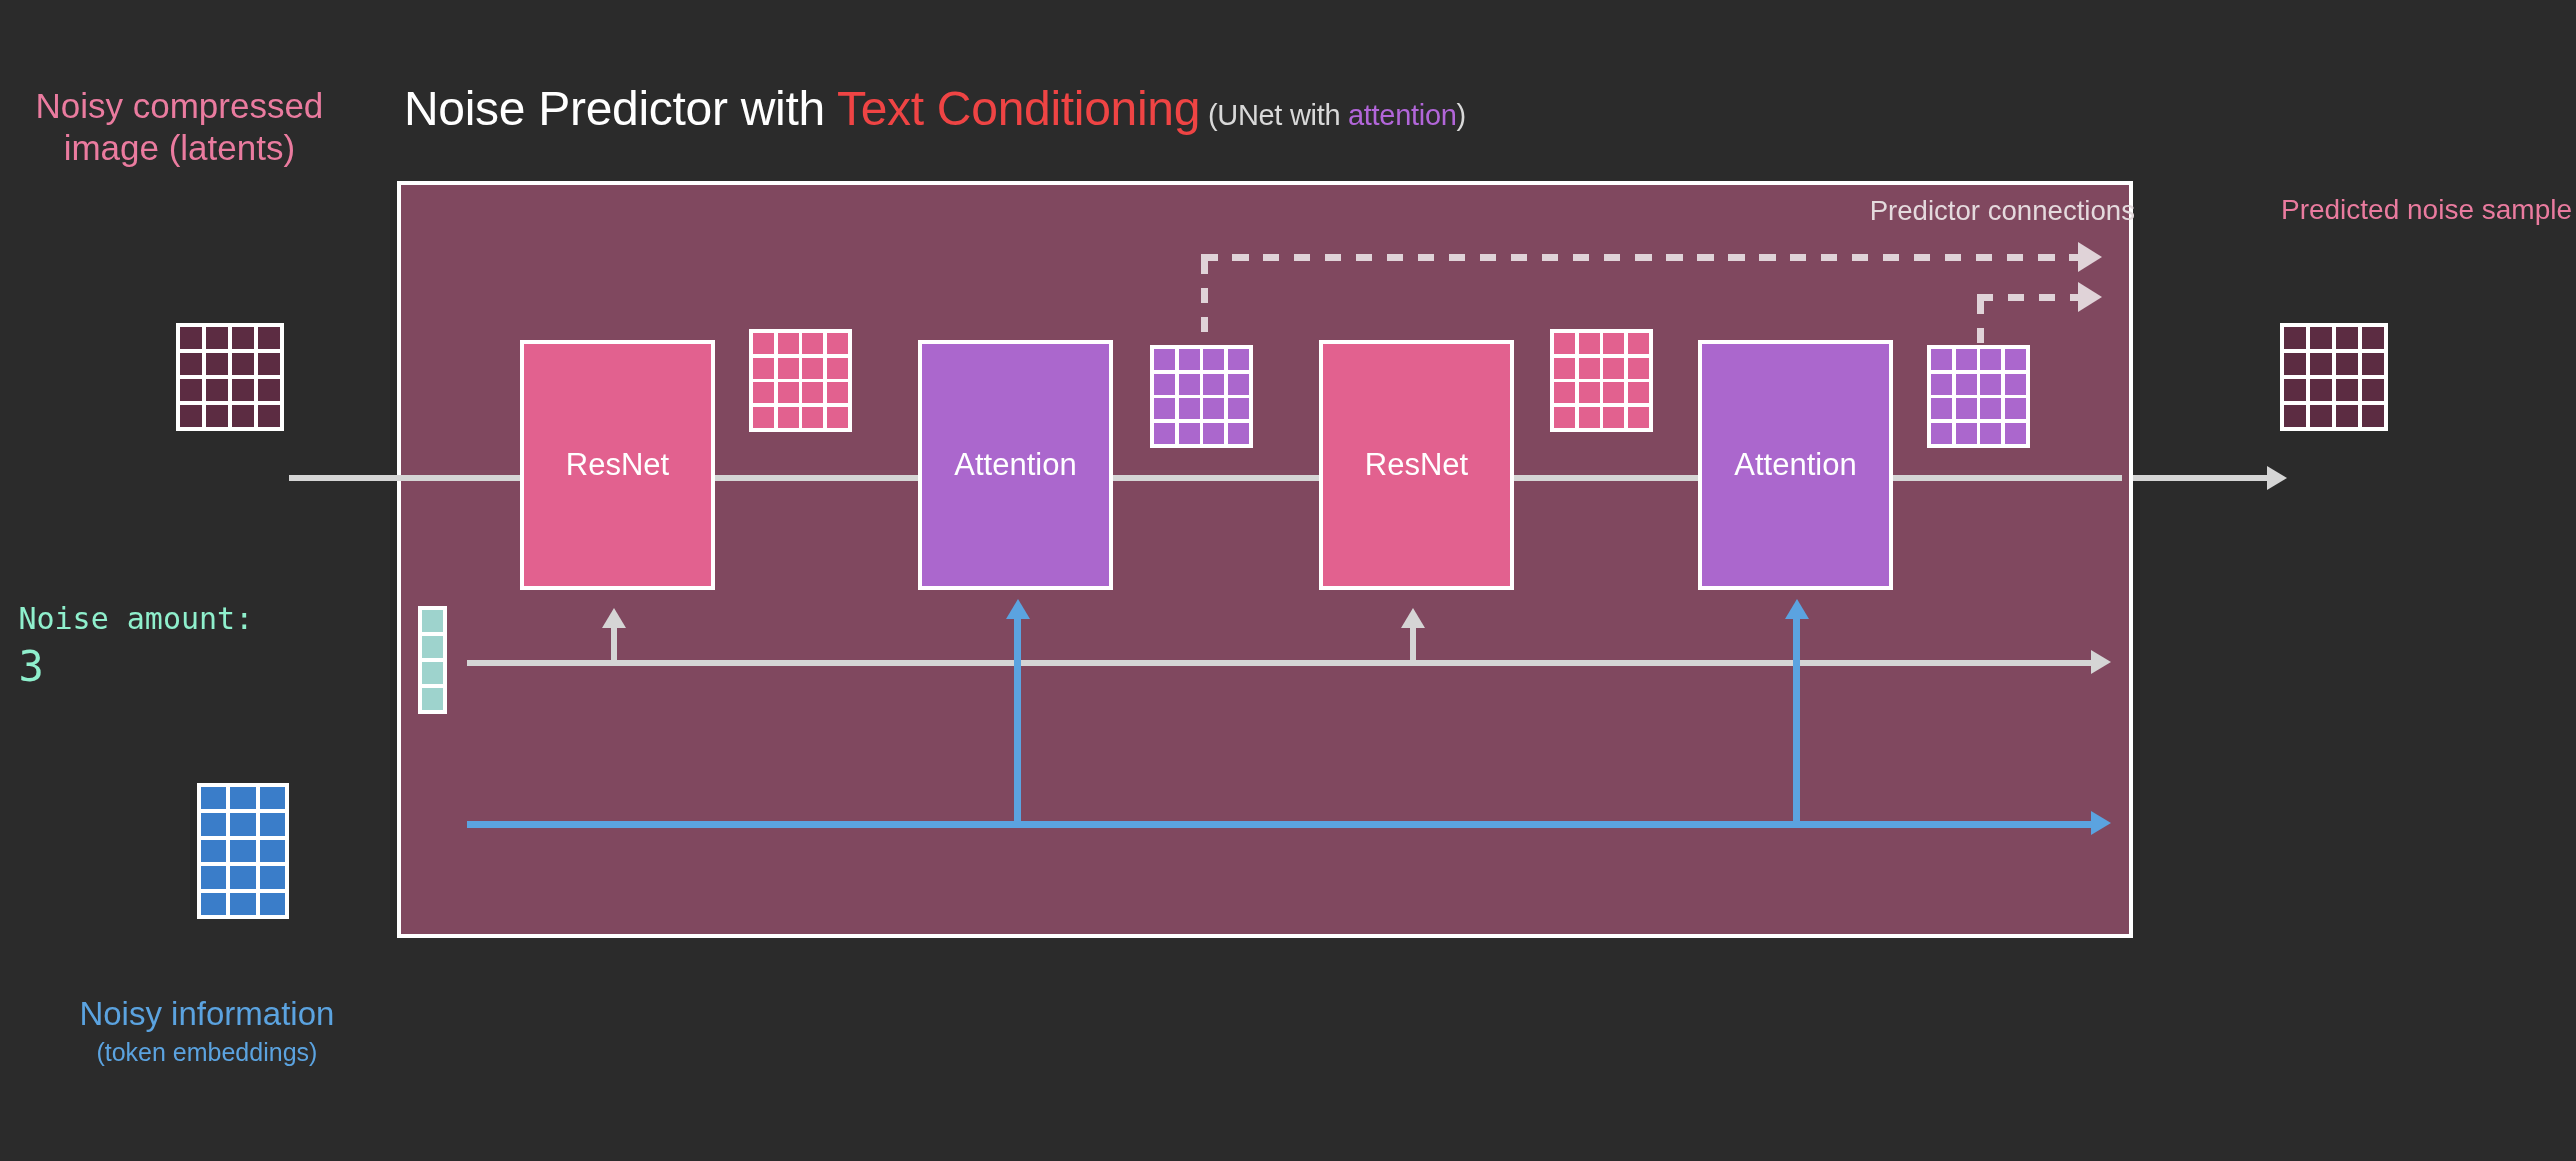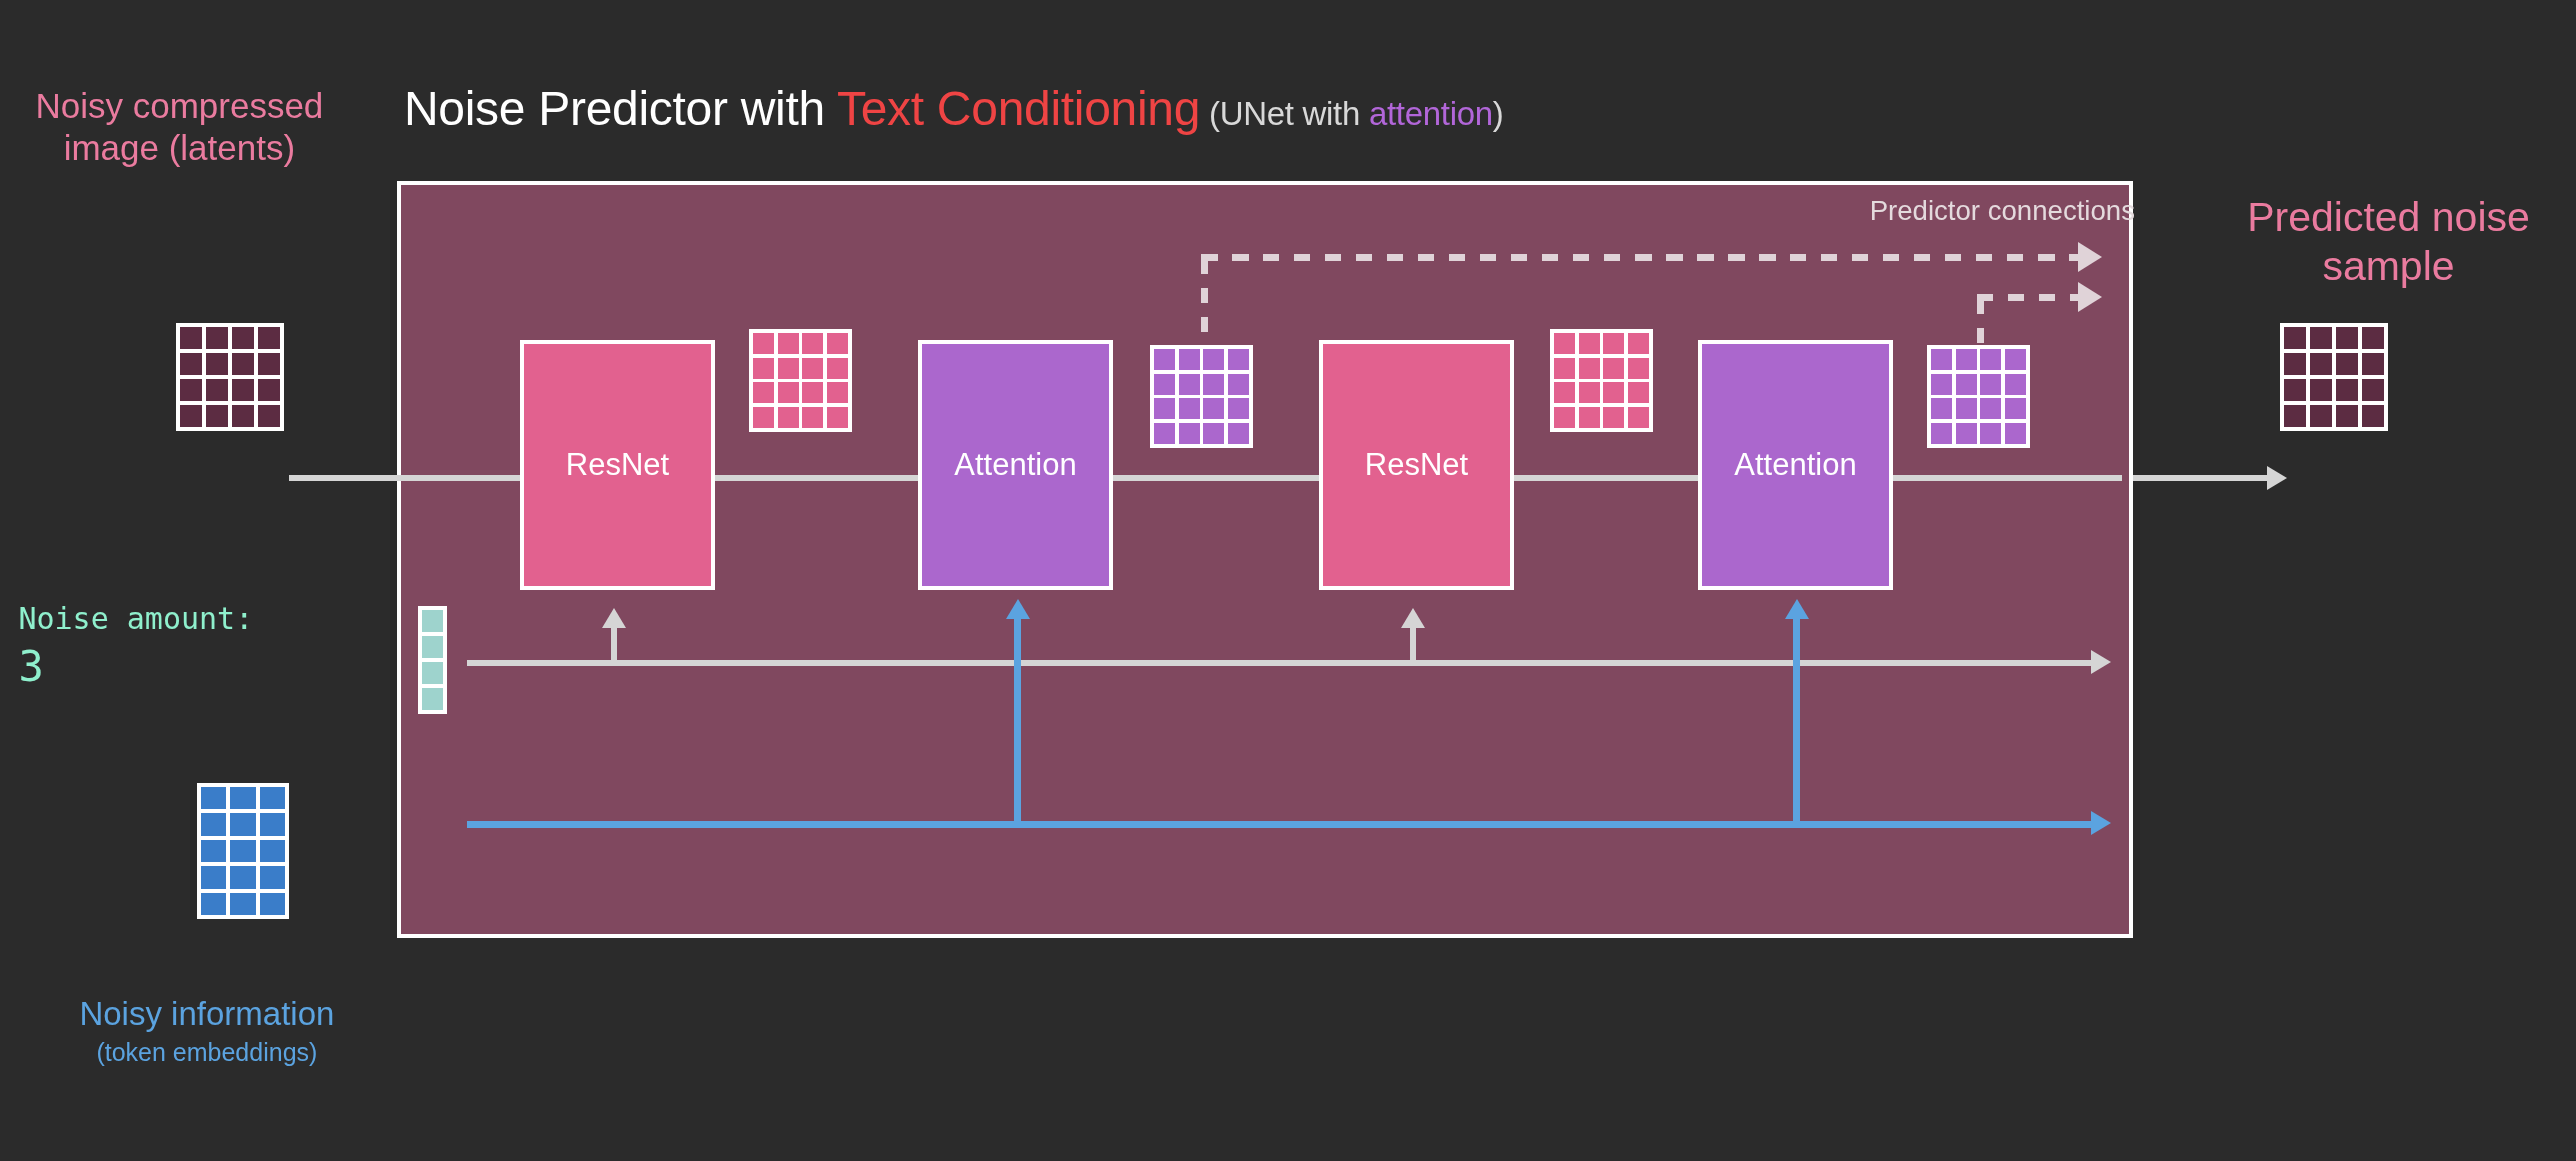--- a/index.html
+++ b/index.html
@@ -4,32 +4,32 @@
 <style>
   html,body{margin:0;padding:0;background:#2b2b2b;}
   body{width:2576px;height:1161px;position:relative;overflow:hidden;
        font-family:"Liberation Sans",sans-serif;
        -webkit-font-smoothing:antialiased;}
   .abs{position:absolute;}
 
   
   #title{left:404px;top:81px;font-size:48px;color:#ffffff;white-space:nowrap;letter-spacing:-0.3px;}
   #title .accent-blue{color:#ef4444;}
-  #title .paren{font-size:33px;color:#d8d8d8;}
+  #title .paren{font-size:29px;color:#d8d8d8;}
   #title .accent-purple{color:#b266d9;}
 
   
   #unet-panel{left:397px;top:181px;width:1736px;height:757px;
               background:#80485f;border:4.6px solid #ffffff;box-sizing:border-box;}
 
   
   #label-noisy{left:18.4px;top:85px;width:322px;text-align:center;
                font-size:35px;line-height:1.20;color:#ea7b9f;}
-  #label-predicted{left:2205px;top:193px;width:367px;text-align:center;
-               font-size:41px;line-height:1.20;color:#ea7b9f;}
+  #label-predicted{left:2205px;top:193px;width:367px;text-align:right;
+               font-size:28px;line-height:1.20;color:#ea7b9f;}
   #label-noise-amount{left:18.4px;top:600px;width:358px;text-align:left;
                font-family:"DejaVu Sans Mono","Liberation Mono",monospace;
                font-size:30px;line-height:1.28;color:#8ff0cd;}
   #label-noise-amount .val{font-size:42px;display:block;margin-top:1.8px;}
   #label-text-info{left:18.4px;top:994px;width:377px;text-align:center;
                font-size:33px;line-height:1.22;color:#5ba3e0;}
   #label-text-info .sub{font-size:25px;display:block;margin-top:2.8px;}
   #label-residual{left:1768px;top:195px;width:367px;text-align:right;
                font-size:27.6px;color:#e4dadd;white-space:nowrap;}
 

